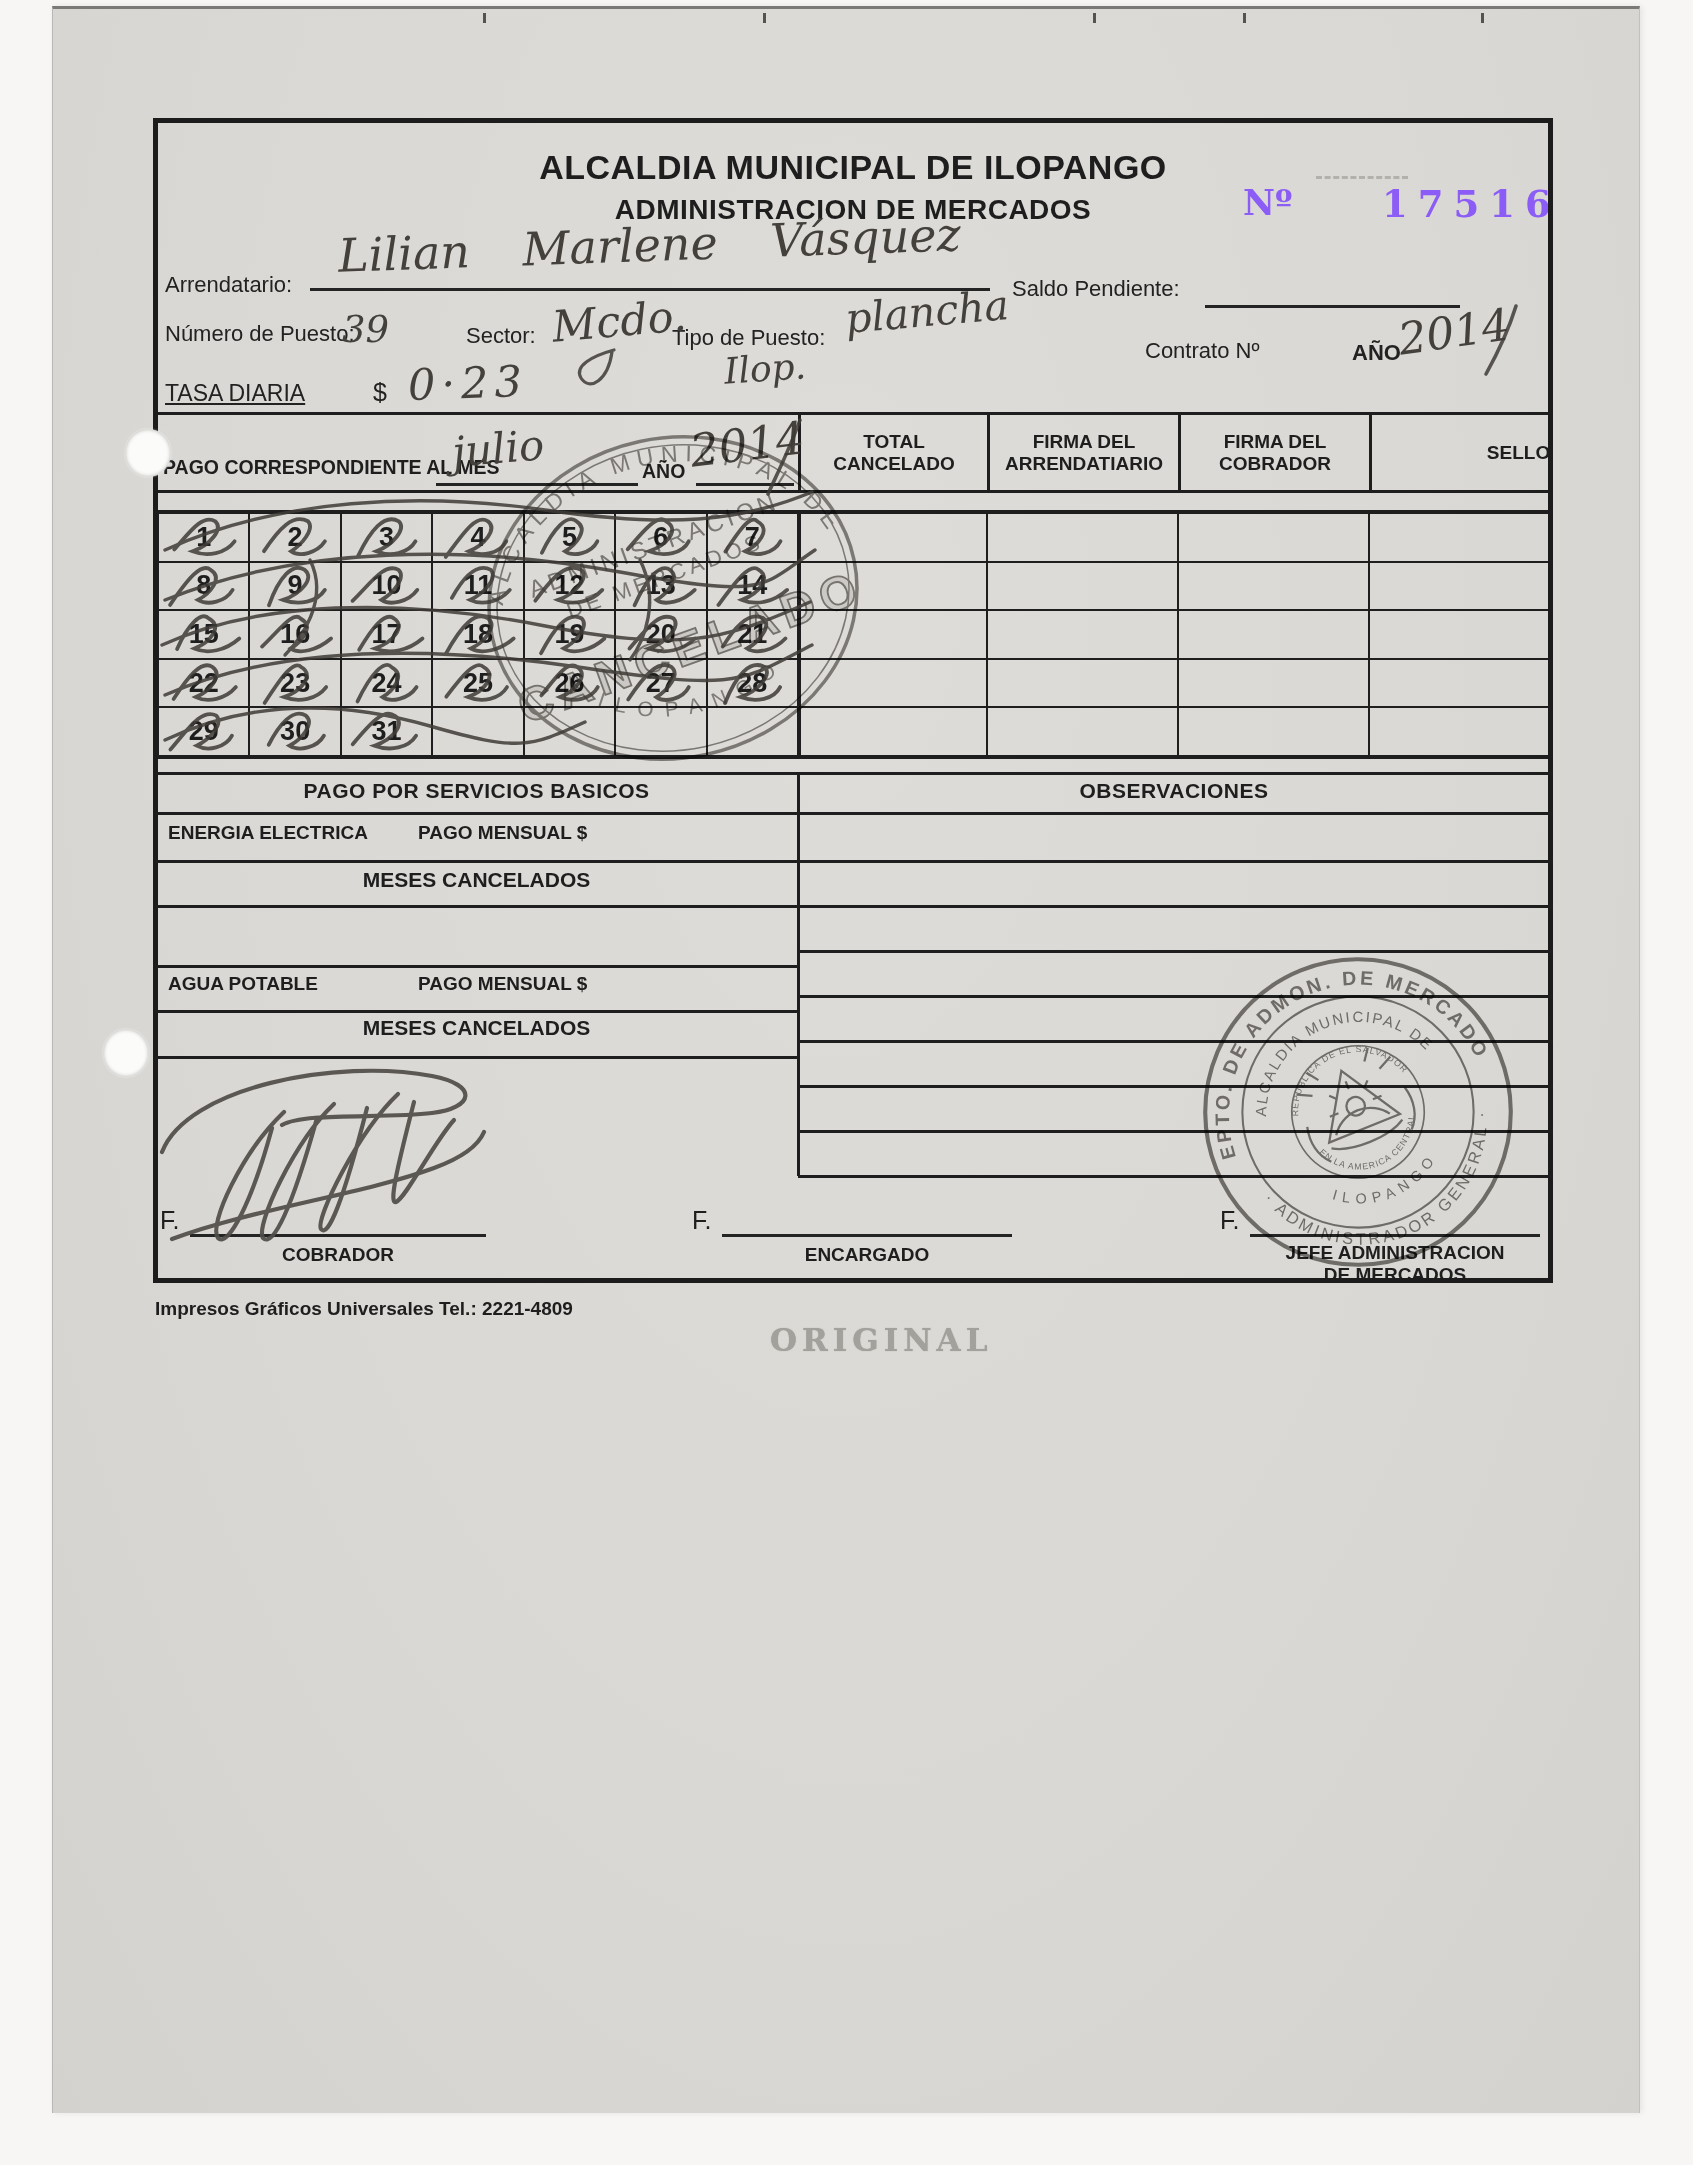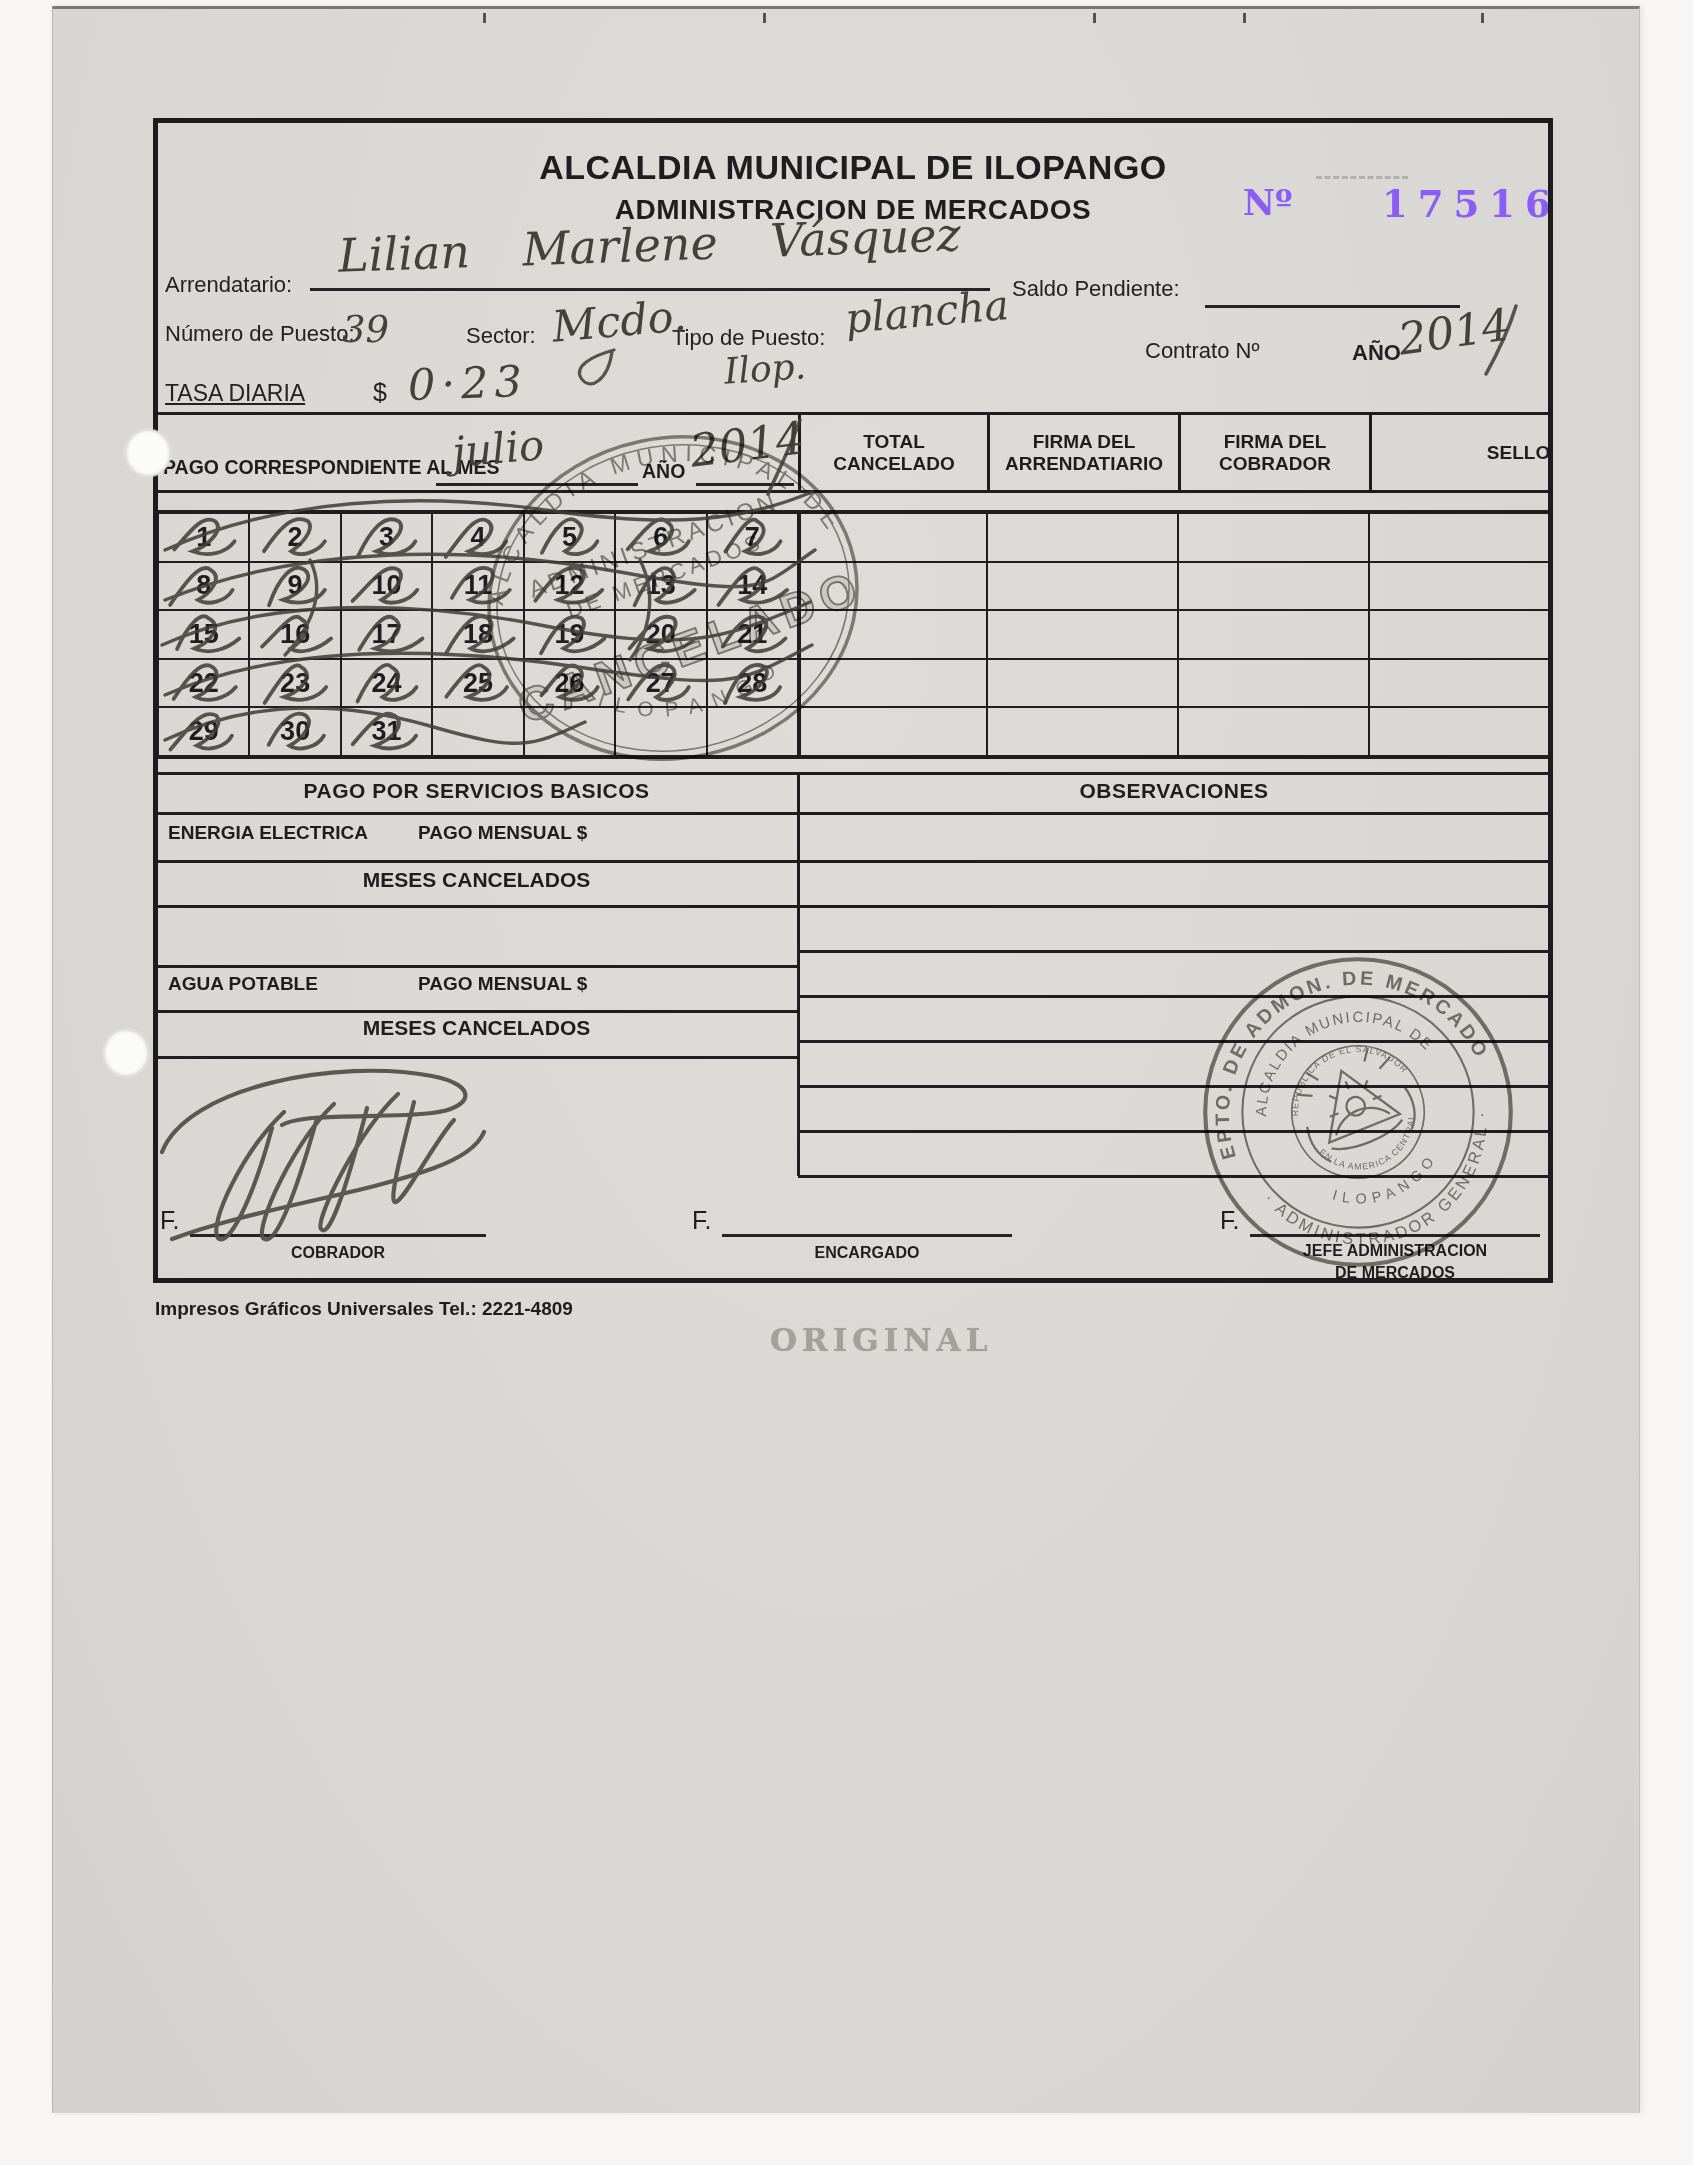--- a/index.html
+++ b/index.html
@@ -41,21 +41,21 @@
             font-weight:bold;font-size:27px;box-sizing:border-box;}
   #sig-grid{position:absolute;left:798px;top:510px;width:755px;height:249px;display:grid;
             grid-template-columns:189px 191px 191px 1fr;grid-auto-rows:1fr;
             border:3px solid #1e1e1e;border-left:none;box-sizing:border-box;}
   #sig-grid .cell{border:1.5px solid #1e1e1e;box-sizing:border-box;}
   
   .sec-title{font-weight:bold;font-size:21px;letter-spacing:.5px;}
   .svc-lbl{font-weight:bold;font-size:19px;}
   
   .f-lbl{font-size:25px;}
-  .sig-cap{position:absolute;text-align:center;font-weight:bold;font-size:16px;}
+  .sig-cap{position:absolute;text-align:center;font-weight:bold;font-size:19px;}
   
   #printer-line{font-weight:bold;font-size:19px;}
   #copy-label{font-family:"DejaVu Serif",serif;font-weight:bold;font-size:31px;
               color:#a3a19c;letter-spacing:5px;text-shadow:0 0 1px rgba(120,118,112,.55);}
   
   svg{position:absolute;overflow:visible;}
   .stamp{mix-blend-mode:multiply;opacity:.88;}
   #ink-overlay{left:0;top:0;z-index:12;pointer-events:none;}
 </style>
 </head>

